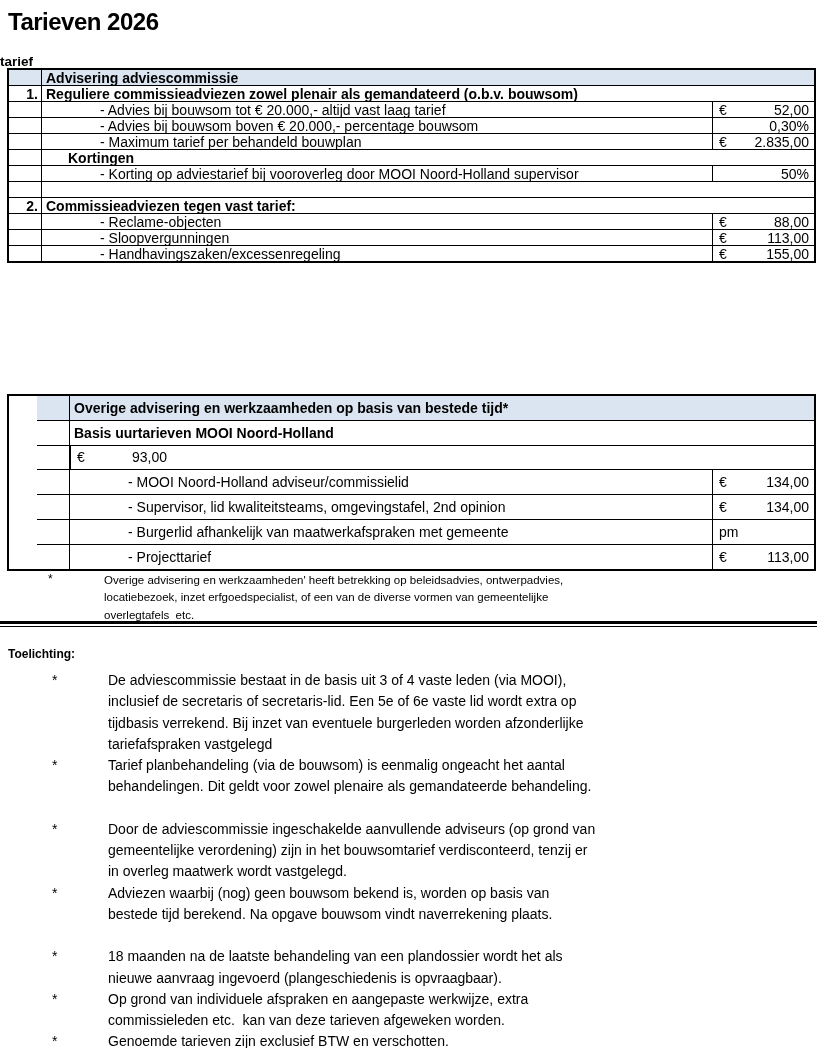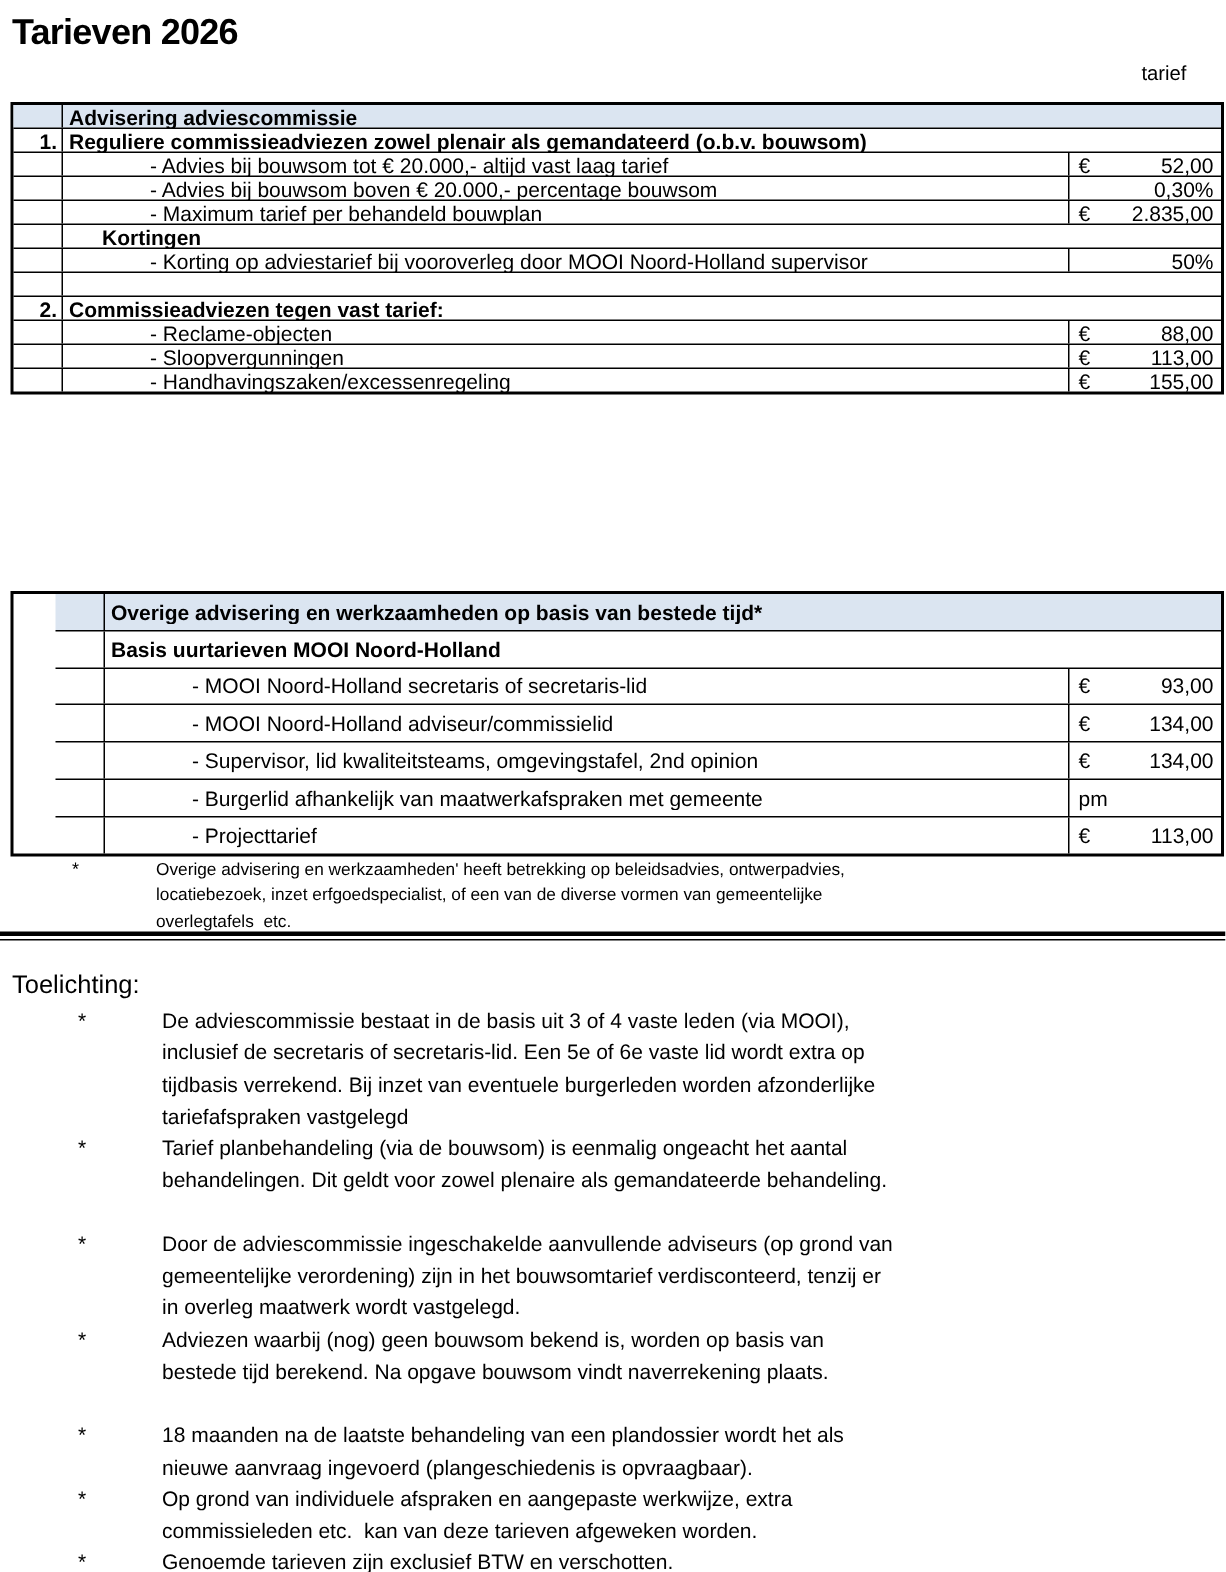--- a/index.html
+++ b/index.html
@@ -1,41 +1,41 @@
 <!DOCTYPE html>
 <html><head>
 <meta charset="utf-8">
 <style>
   html,body{margin:0;padding:0;}
   body{
     width:817px;height:1048px;position:relative;background:#fff;color:#000;
     font-family:"Liberation Sans",sans-serif;overflow:hidden;
   }
   .title{position:absolute;left:8px;top:8px;font-size:24px;font-weight:bold;letter-spacing:-0.5px;}
-  .tarief-label{position:absolute;left:0;top:41px;width:791px;text-align:right;font-size:13.5px;font-weight:normal;}
+  .tarief-label{position:absolute;left:0;top:54px;width:791px;font-size:13.5px;font-weight:bold;}
   .ttable{position:absolute;left:7px;width:809px;border:2px solid #000;box-sizing:border-box;background:#fff;}
   .t1{top:68px;}
   .t2{top:394px;padding-left:28px;}
   .trow{display:flex;align-items:center;border-top:1px solid #000;font-size:14px;}
   .trow:first-child{border-top:none;}
   .t1 .trow{height:15px;}
   .t2 .trow{height:23.8px;}
   .hdr{background:#dbe5f1;font-weight:bold;}
   .bold{font-weight:bold;}
   .c-num{width:29px;align-self:stretch;border-right:1px solid #000;display:flex;align-items:center;justify-content:flex-end;padding-right:3px;font-weight:bold;flex:none;}
   .c-label{flex:1;padding-left:4px;white-space:nowrap;overflow:hidden;}
   .c-label.ind{padding-left:58px;}
   .c-label.ind2{padding-left:26px;}
   .c-val{width:102px;flex:none;align-self:stretch;border-left:1px solid #000;display:flex;align-items:center;justify-content:space-between;padding:0 5px 0 6px;box-sizing:border-box;}
   .c-val.left{justify-content:flex-start;}
   .footnote-star{position:absolute;left:48px;top:572px;font-size:12px;}
   .footnote-text{position:absolute;left:104px;top:572px;width:600px;font-size:11.5px;line-height:17.3px;white-space:pre-wrap;}
   .rule-thick{position:absolute;left:0;top:621px;width:817px;height:3px;background:#000;}
   .rule-thin{position:absolute;left:0;top:626px;width:817px;height:1px;background:#000;}
-  .toelichting-title{position:absolute;left:8px;top:647px;font-size:17px;font-weight:normal;}
+  .toelichting-title{position:absolute;left:8px;top:647px;font-size:12px;font-weight:bold;}
   .bullets{position:absolute;left:0;top:670px;width:817px;}
   .bullet{position:relative;margin:0;}
   .bullet.gap{margin-top:21px;}
   .b-star{position:absolute;left:52px;top:2px;font-size:14px;}
   .b-text{margin-left:108px;width:640px;font-size:14px;line-height:21.3px;white-space:pre-wrap;}
 </style>
 </head>
 <body>
 
 <div class="title">Tarieven 2026</div>
@@ -124,21 +124,20 @@
   <div class="trow hdr">
     <div class="c-num"></div>
     <div class="c-label">Overige advisering en werkzaamheden op basis van bestede tijd*</div>
   </div>
   <div class="trow">
     <div class="c-num"></div>
     <div class="c-label bold">Basis uurtarieven MOOI Noord-Holland</div>
   </div>
   <div class="trow">
     <div class="c-num"></div>
-    <div class="c-label ind">- MOOI Noord-Holland secretaris of secretaris-lid</div>
     <div class="c-val">
         <span>€</span>
         <span>93,00</span>
       </div>
   </div>
   <div class="trow">
     <div class="c-num"></div>
     <div class="c-label ind">- MOOI Noord-Holland adviseur/commissielid</div>
     <div class="c-val">
         <span>€</span>

